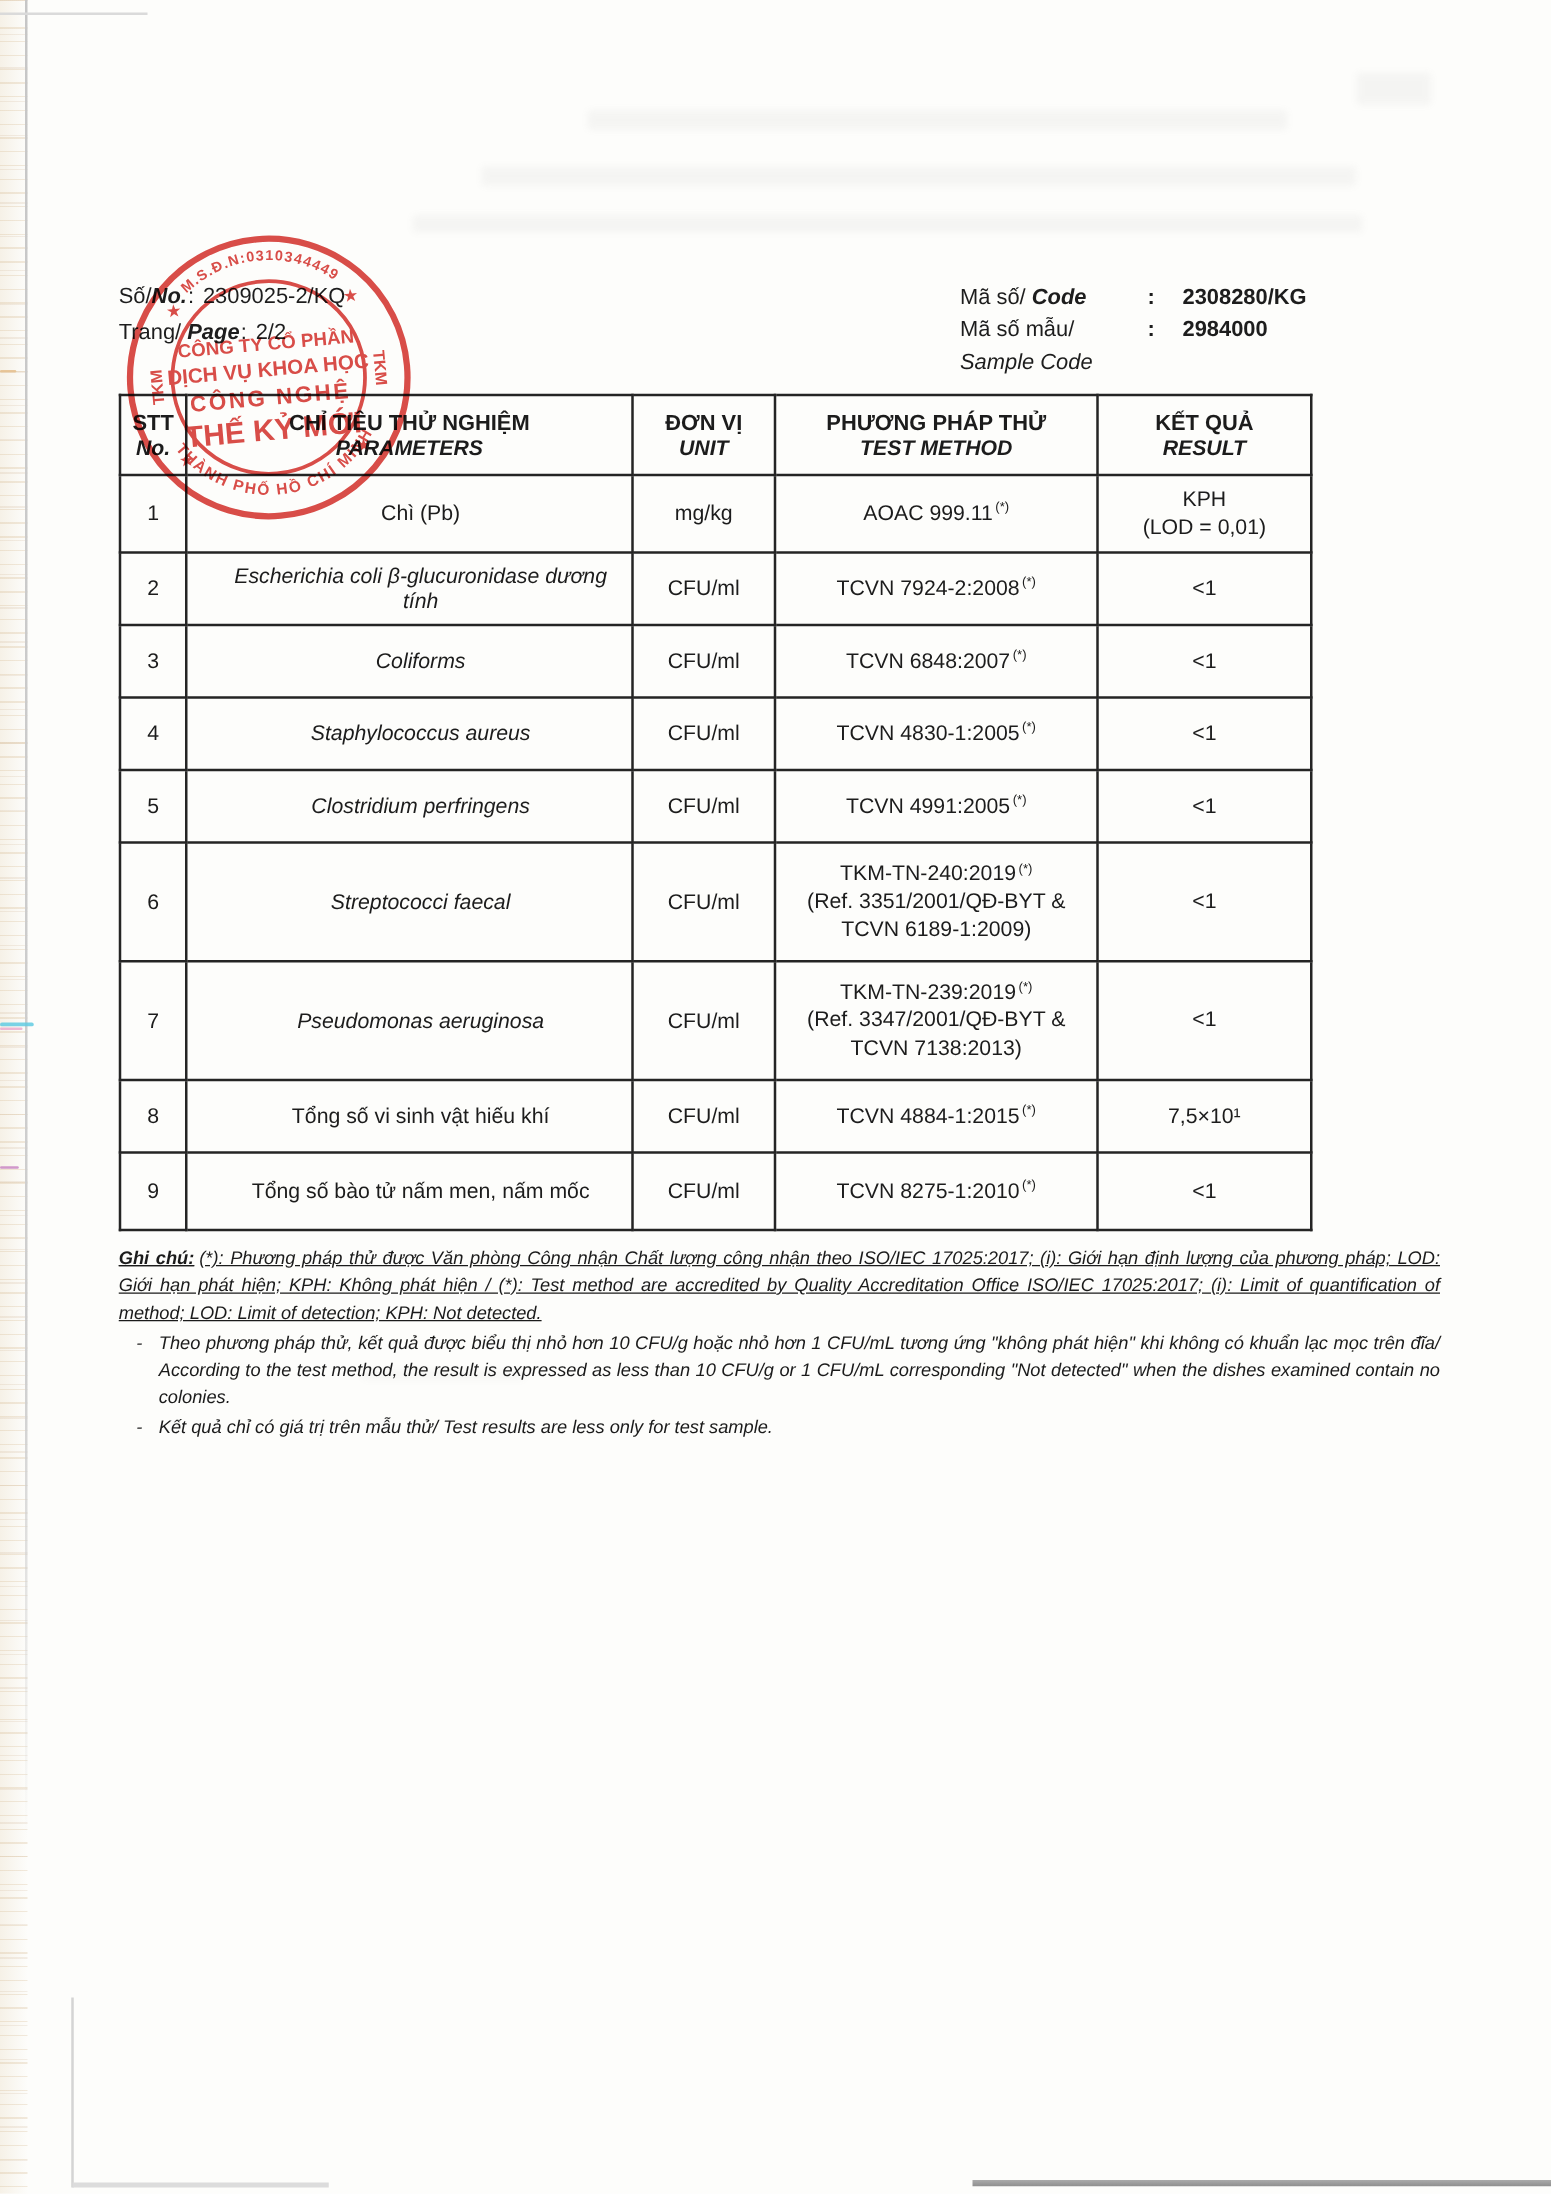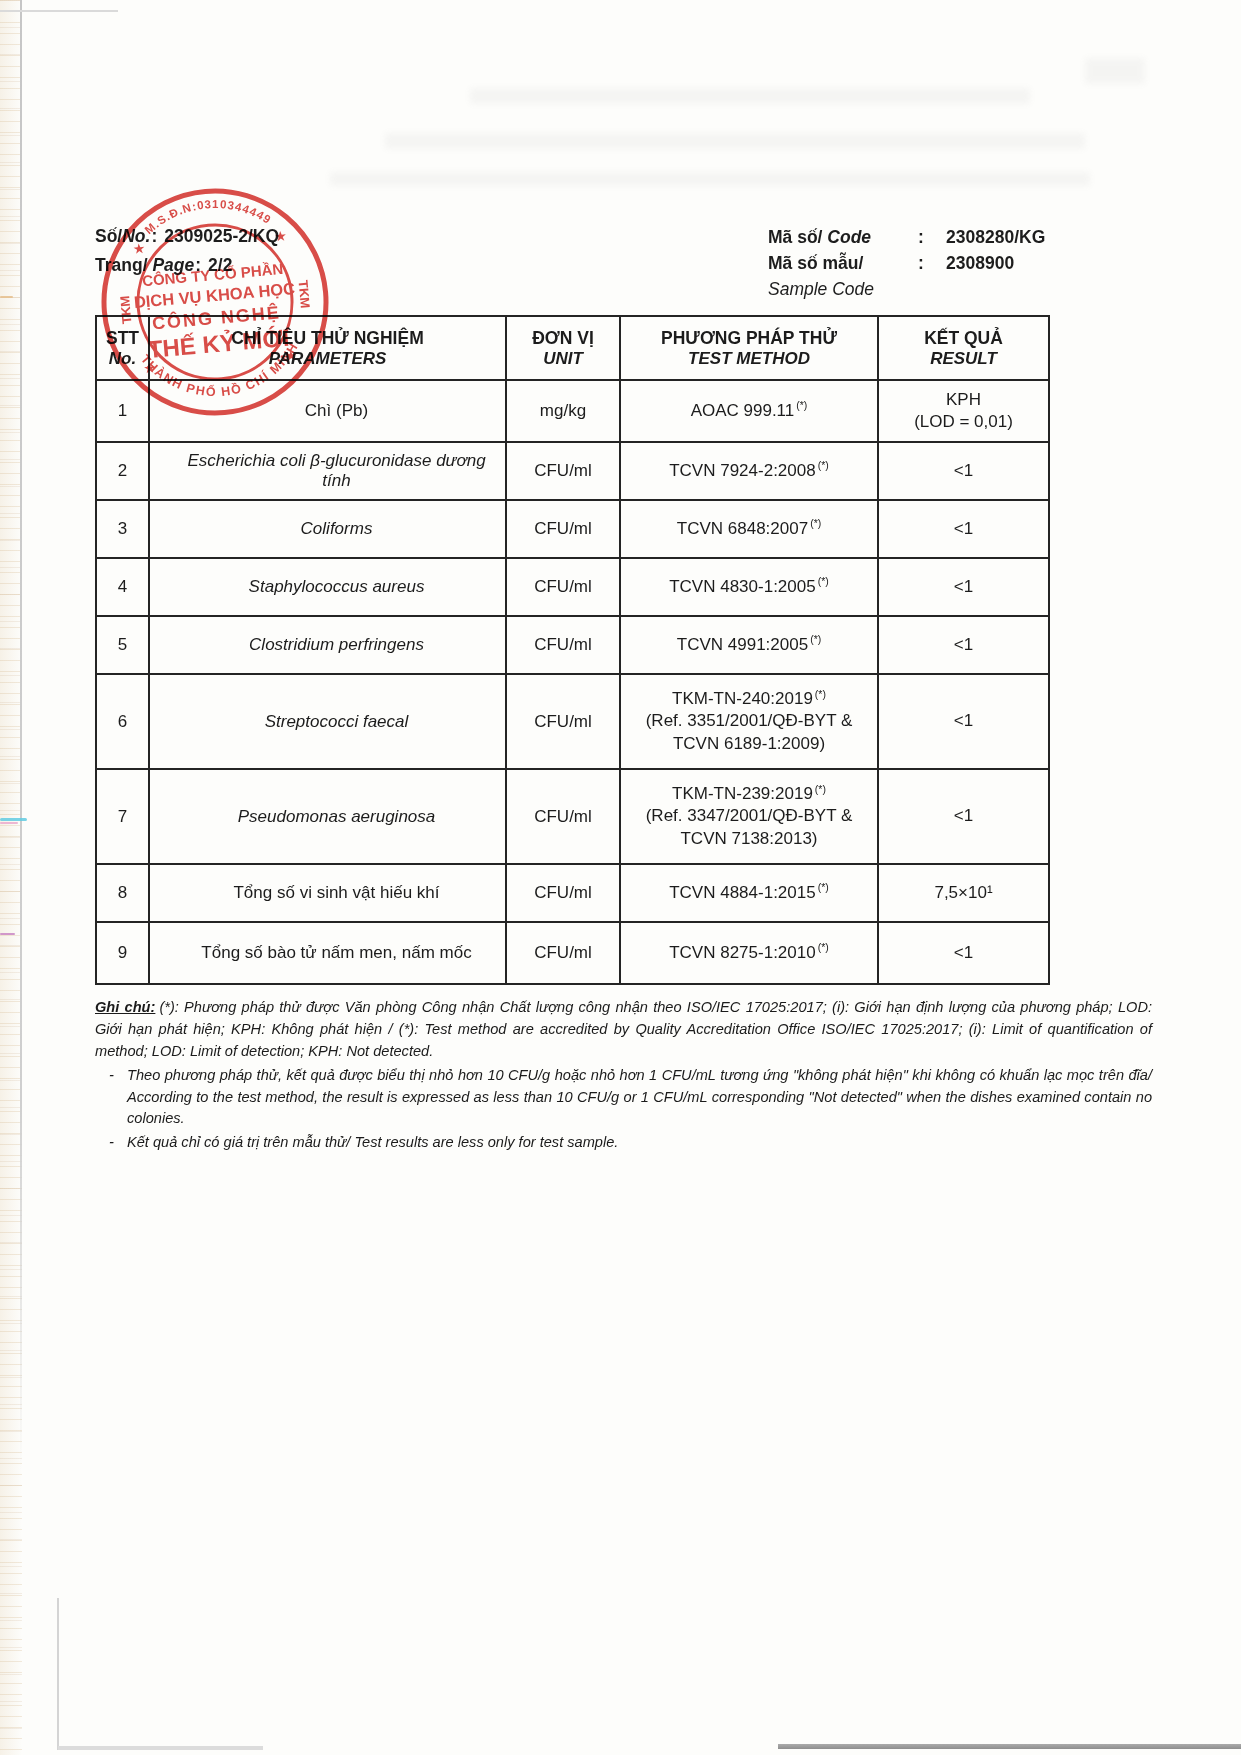--- a/index.html
+++ b/index.html
@@ -31,21 +31,21 @@
   .bleed.b1{left:470px;top:88px;width:560px;height:16px;}
   .bleed.b2{left:385px;top:133px;width:700px;height:16px;}
   .bleed.b3{left:330px;top:172px;width:760px;height:14px;}
   .bleed.b4{left:1085px;top:58px;width:60px;height:26px;}
   .bleed.b5{left:290px;top:1096px;width:130px;height:8px;opacity:.05;}
   
   .hdr-left{position:absolute;left:95px;top:222px;z-index:3;font-size:17.5px;line-height:29px;white-space:nowrap;}
   .hdr-right{position:absolute;left:768px;top:224px;z-index:3;font-size:17.5px;line-height:26px;white-space:nowrap;}
   .hr-line .lab{display:inline-block;width:150px;}
   .hr-line .col{display:inline-block;width:28px;font-weight:bold;}
-  .b{font-weight:bold;}
+  .b{font-weight:normal;}
   .bi{font-weight:bold;font-style:italic;}
   .i{font-style:italic;}
   .sep{margin:0 7px 0 1px;}
   .val{font-weight:bold;}
   
   .stamp{position:absolute;left:96px;top:183px;width:238px;height:238px;z-index:4;
     transform:rotate(-5deg);opacity:.88;mix-blend-mode:multiply;}
   
   table.results{
     position:absolute;left:95px;top:315px;width:953px;z-index:2;
@@ -61,21 +61,21 @@
   .c-no{text-align:center;}
   .c-param{text-align:center;padding-left:22px !important;}
   .c-param.it{font-style:italic;margin-left:36px;}
   .c-unit,.c-method,.c-result{text-align:center;}
   .m-line{display:block;line-height:1.3;}
   .r-line{display:block;line-height:1.3;}
   sup.msup{font-size:10.5px;vertical-align:super;line-height:0;margin-left:2px;}
   
   .notes{position:absolute;left:95px;top:997px;width:1057px;z-index:2;
     font-size:14.6px;font-style:italic;line-height:1.5;text-align:justify;color:#1b1b1b;}
-  .note-intro{margin:0 0 2px 0;}
+  .note-intro{margin:0 0 2px 0;text-decoration:underline;}
   .note-title{font-weight:bold;text-decoration:underline;margin-right:4px;}
   .note-item{margin:0 0 2px 0;padding-left:32px;position:relative;}
   .note-item .dash{position:absolute;left:14px;}
 </style>
 </head>
 <body>
 
 <div class="edge-strip"></div>
 <div class="edge-vline"></div>
 <div class="edge-vline2"></div>
@@ -99,21 +99,21 @@
   <div>
     <span class="b">Trang/</span> <span class="bi">Page</span><span class="b sep">:</span><span class="b">2/2</span>
   </div>
 </div>
 
 <div class="hdr-right">
   <div class="hr-line">
     <span class="lab"><span class="b">Mã số/</span> <span class="bi">Code</span></span><span class="col">:</span><span class="val">2308280/KG</span>
   </div>
   <div class="hr-line">
-    <span class="lab"><span class="b">Mã số mẫu/</span></span><span class="col">:</span><span class="val">2308900</span>
+    <span class="lab"><span class="b">Mã số mẫu/</span></span><span class="col">:</span><span class="val">2984000</span>
   </div>
   <div class="hr-line">
     <span class="lab"><span class="i">Sample Code</span></span>
   </div>
 </div>
 
 <svg class="stamp" viewBox="0 0 238 238">
   <defs>
     <path id="arcTop" d="M 25,119 A 94,94 0 0 1 213,119" fill="none"></path>
     <path id="arcBot" d="M 25,119 A 94,94 0 0 0 213,119" fill="none"></path>

